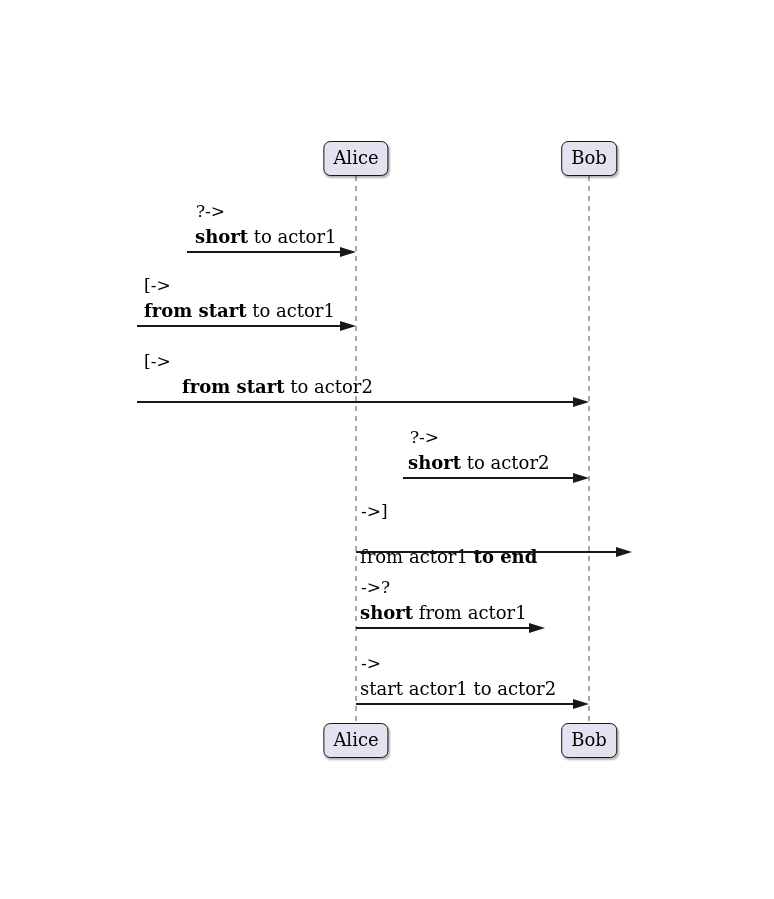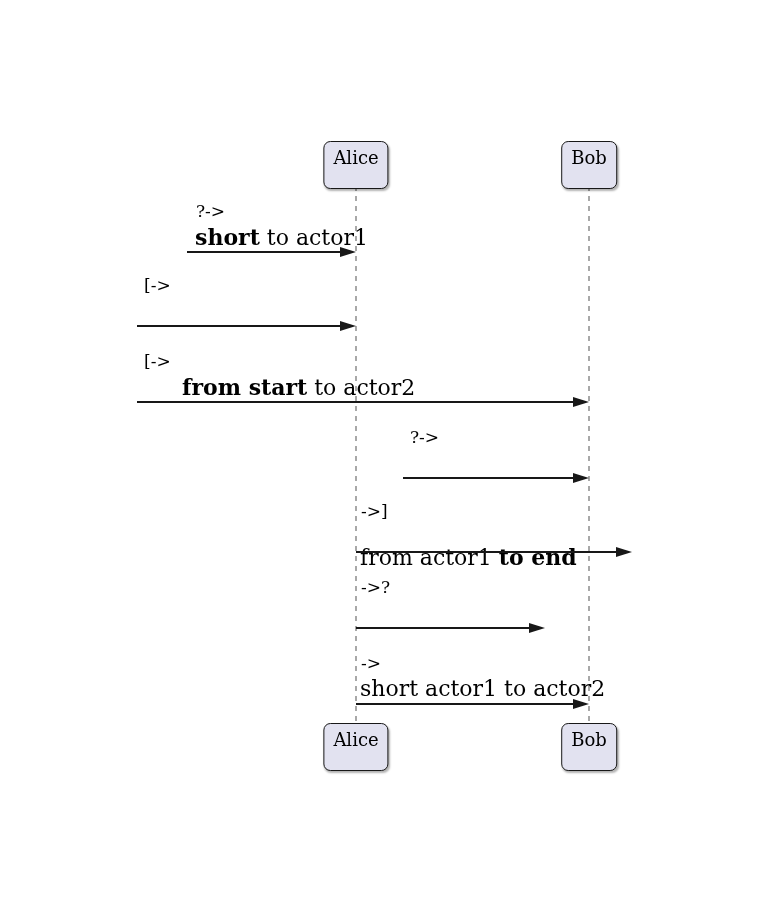--- a/index.html
+++ b/index.html
@@ -12,21 +12,21 @@
     font-family: "DejaVu Serif", serif;
     color: #000000;
     overflow: hidden;
   }
   .actor {
     position: absolute;
     transform: translateX(-50%);
     background: #E2E2F0;
     border: 1.5px solid #181818;
     border-radius: 7px;
-    padding: 3px 9px 18px 9px;
+    padding: 3px 9px 5px 9px;
     font-size: 18px;
     line-height: 25px;
     text-align: center;
     white-space: nowrap;
     box-shadow: 1.5px 2px 2px rgba(0,0,0,0.30);
   }
   .lifeline {
     position: absolute;
     width: 1.5px;
     height: 548px;
@@ -34,21 +34,21 @@
     background: repeating-linear-gradient(to bottom, #A8A8A8 0px, #A8A8A8 5px, transparent 5px, transparent 10px);
   }
   .op {
     position: absolute;
     font-size: 17px;
     line-height: 22px;
     white-space: nowrap;
   }
   .msg-label {
     position: absolute;
-    font-size: 22px;
+    font-size: 18px;
     line-height: 22px;
     white-space: nowrap;
   }
   .msg-label .b { font-weight: bold; }
   .arrow-line {
     position: absolute;
     height: 1.5px;
     background: #181818;
   }
   .arrow-head {
@@ -70,42 +70,45 @@
 
   <div class="actor" style="left:356px; top:141px;">Alice</div>
   <div class="actor" style="left:589px; top:141px;">Bob</div>
 
   <div class="op" style="left:196px; top:200px;">?-&gt;</div>
   <div class="msg-label" style="left:195px; top:226px;"><span class="b">short</span><span> to actor1</span></div>
   <div class="arrow-line" style="left:187px; top:251px; width:156px;"></div>
   <div class="arrow-head" style="left:340px; top:247px;"></div>
 
   <div class="op" style="left:144px; top:274px;">[-&gt;</div>
+  <div class="msg-label" style="left:144px; top:300px;"><span class="b">from start</span><span> to actor1</span></div>
   <div class="arrow-line" style="left:137px; top:325px; width:206px;"></div>
   <div class="arrow-head" style="left:340px; top:321px;"></div>
 
   <div class="op" style="left:144px; top:350px;">[-&gt;</div>
   <div class="msg-label" style="left:144px; top:376px;margin-left:38px;"><span class="b">from start</span><span> to actor2</span></div>
   <div class="arrow-line" style="left:137px; top:401px; width:439px;"></div>
   <div class="arrow-head" style="left:573px; top:397px;"></div>
 
   <div class="op" style="left:410px; top:426px;">?-&gt;</div>
+  <div class="msg-label" style="left:408px; top:452px;"><span class="b">short</span><span> to actor2</span></div>
   <div class="arrow-line" style="left:403px; top:477px; width:173px;"></div>
   <div class="arrow-head" style="left:573px; top:473px;"></div>
 
   <div class="op" style="left:361px; top:500px;">-&gt;]</div>
   <div class="msg-label" style="left:360px; top:526px;margin-top:20px;"><span>from actor1 </span><span class="b">to end</span></div>
   <div class="arrow-line" style="left:356px; top:551px; width:263px;"></div>
   <div class="arrow-head" style="left:616px; top:547px;"></div>
 
   <div class="op" style="left:361px; top:576px;">-&gt;?</div>
+  <div class="msg-label" style="left:360px; top:602px;"><span class="b">short</span><span> from actor1</span></div>
   <div class="arrow-line" style="left:356px; top:627px; width:176px;"></div>
   <div class="arrow-head" style="left:529px; top:623px;"></div>
 
   <div class="op" style="left:361px; top:652px;">-&gt;</div>
-  <div class="msg-label" style="left:360px; top:678px;"><span>short actor1 to actor2</span></div>
+  <div class="msg-label" style="left:360px; top:678px;"><span>start actor1 to actor2</span></div>
   <div class="arrow-line" style="left:356px; top:703px; width:220px;"></div>
   <div class="arrow-head" style="left:573px; top:699px;"></div>
 
   <div class="actor" style="left:356px; top:723px;">Alice</div>
   <div class="actor" style="left:589px; top:723px;">Bob</div>
 
 </div>
 
 </body></html>

